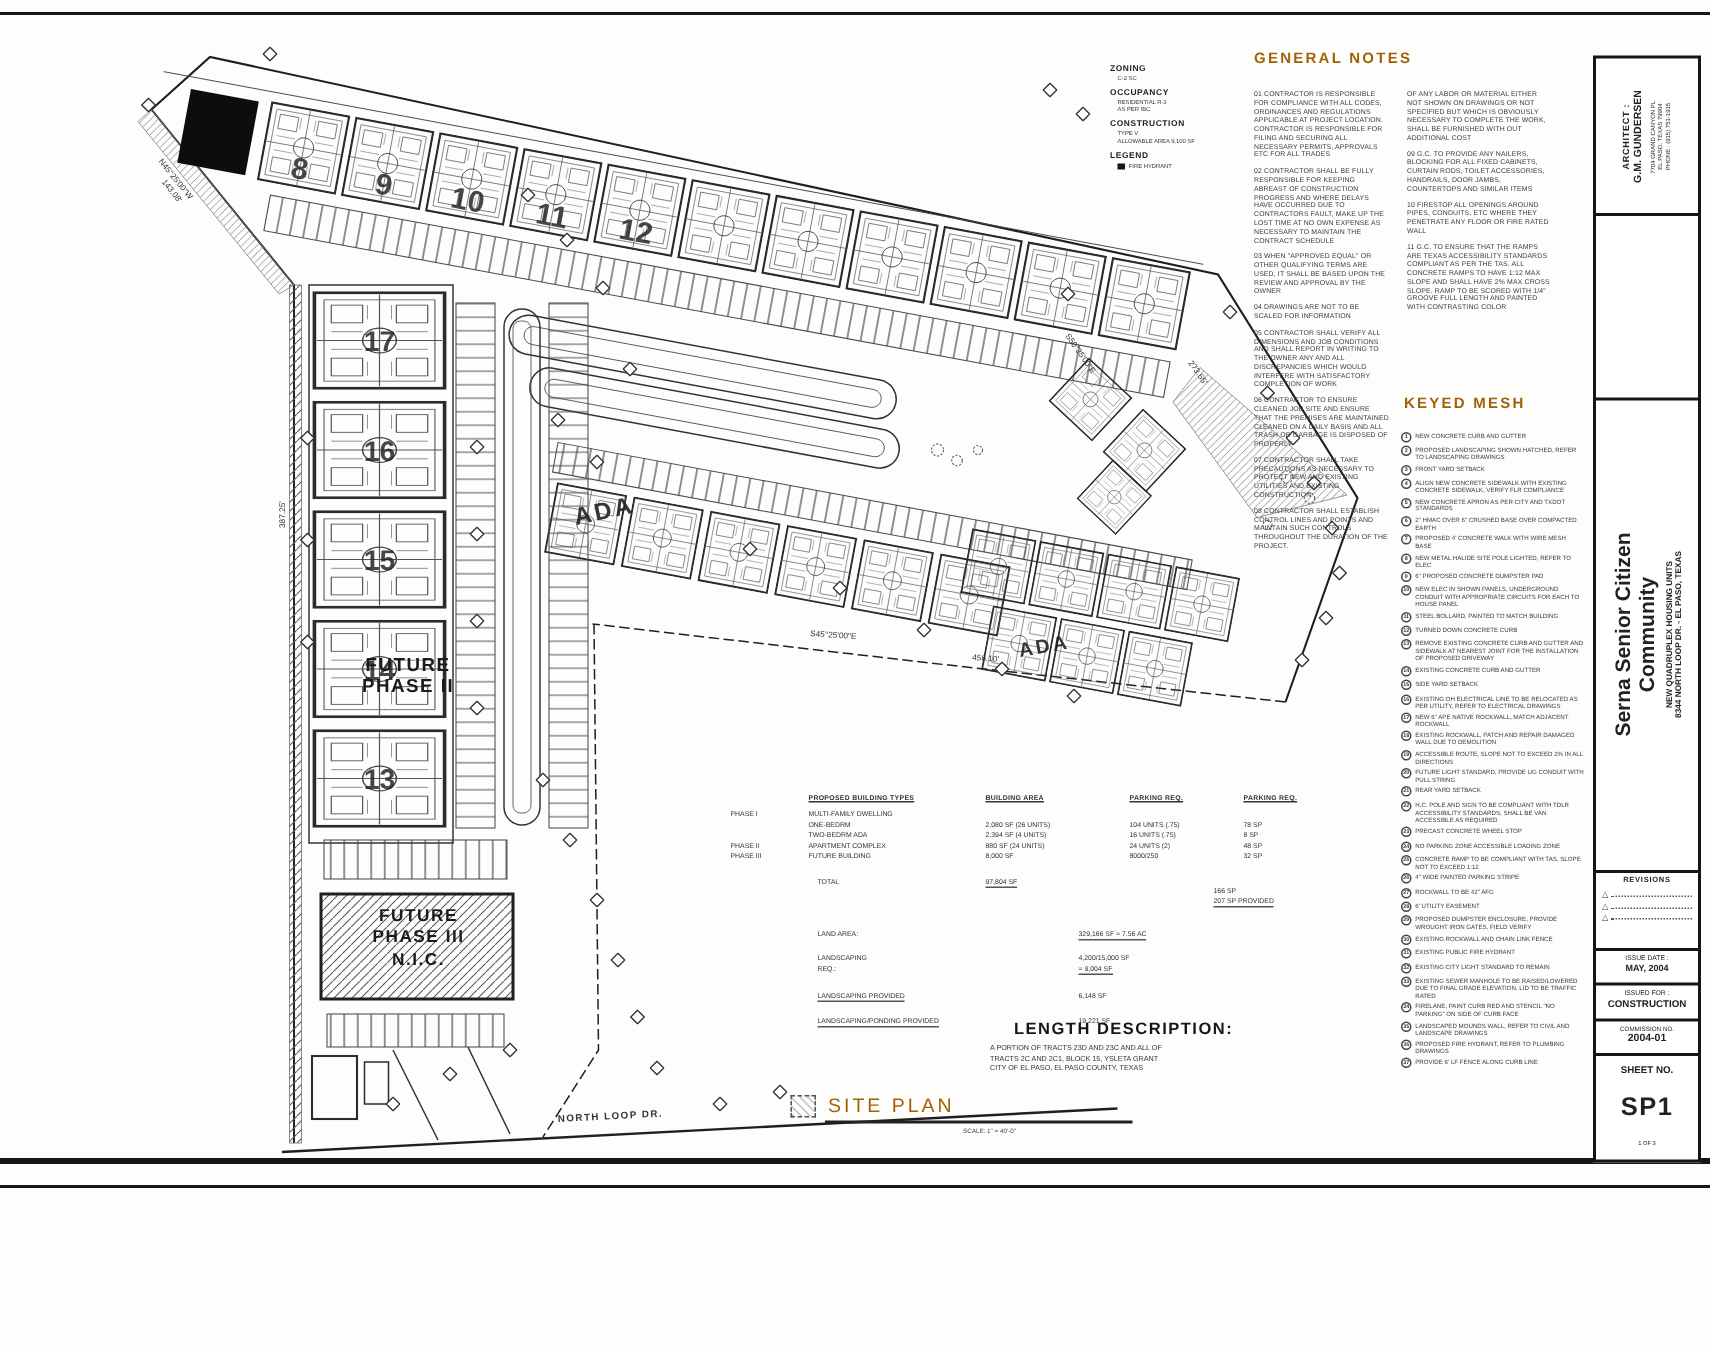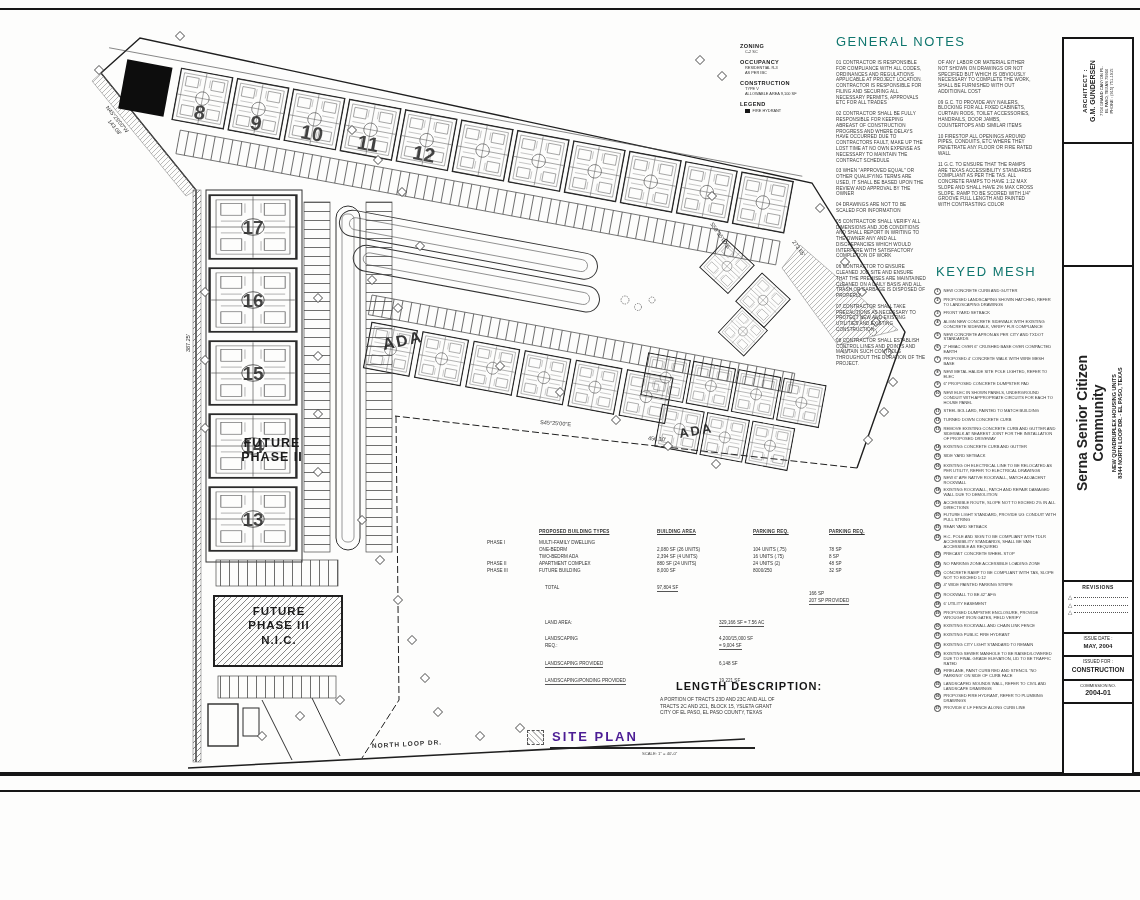--- a/index.html
+++ b/index.html
@@ -1,40 +1,40 @@
 <!DOCTYPE html>
 <html><head>
 <meta charset="utf-8">
 <style>
 *{box-sizing:border-box}
 body{margin:0;background:#ddd}
 .sheet{position:relative;width:1140px;height:900px;background:#fdfdfc;font-family:"Liberation Sans","DejaVu Sans",sans-serif;color:#222;overflow:hidden}
 .abs{position:absolute}
 .rule{position:absolute;background:#161616}
-.sec-title{position:absolute;font-weight:400;font-size:13px;letter-spacing:1.5px;color:#0f766e;white-space:nowrap}
+.sec-title{position:absolute;font-weight:700;font-size:10px;letter-spacing:1.5px;color:#a16207;white-space:nowrap}
 .gn-col{position:absolute;font-size:4.6px;line-height:1.26;color:#3b3b3b;letter-spacing:.1px}
 .gn-item{margin-bottom:5px}
 .kn-col{position:absolute;width:122px}
 .kn-item{display:flex;gap:2.5px;margin-bottom:2.4px;align-items:flex-start}
 .kn-num{flex:none;width:7px;height:7px;border:.8px solid #444;border-radius:50%;font-size:3.6px;line-height:5.4px;text-align:center;color:#333;font-weight:700}
 .kn-text{font-size:4.1px;line-height:1.22;color:#3b3b3b}
 .info-blk{position:absolute;left:740px;top:38px;width:92px;color:#333}
 .info-label{font-size:5.6px;font-weight:700;letter-spacing:.4px;color:#222;margin-top:5px}
 .info-val{font-size:3.9px;margin-left:5px;line-height:1.3}
 .legend-row{display:flex;gap:3px;align-items:center;margin-left:5px;margin-top:1px}
 .legend-sq{width:4.5px;height:4.5px;background:#161616;flex:none}
 .sched{position:absolute;left:487px;top:528px;width:402px;height:172px;font-size:4.6px;color:#333}
 .srow{display:grid;grid-template-columns:52px 118px 96px 76px 60px;line-height:7px}
 .sh{font-weight:700;text-decoration:underline;letter-spacing:.2px}
 .mini{position:absolute;white-space:nowrap}
 .u{border-bottom:.8px solid #555;padding-bottom:.5px}
 .legal{position:absolute;left:658px;top:680px;width:280px;color:#333}
 .legal-title{font-size:11px;font-weight:800;letter-spacing:1px;color:#161616;margin-left:18px}
 .legal-line{font-size:4.8px;line-height:1.4;margin-left:2px}
-.sp-title{position:absolute;left:552px;top:729px;font-size:13px;font-weight:700;letter-spacing:2px;color:#4c1d95}
+.sp-title{position:absolute;left:552px;top:729px;font-size:13px;font-weight:400;letter-spacing:2px;color:#a16207}
 .sp-underline{position:absolute;left:550px;top:747px;width:205px;height:2px;background:#222}
 .sp-scale{position:absolute;left:642px;top:751px;font-size:4.2px;color:#444}
 .sp-icon{position:absolute;left:527px;top:730px;width:17px;height:15px;border:1px dashed #555;background:repeating-linear-gradient(45deg,#bbb 0 1px,transparent 1px 4px)}
 .ph2{position:absolute;left:226px;top:436px;width:92px;text-align:center;font-size:12.5px;font-weight:800;letter-spacing:1px;color:#1b1b1b;line-height:1.15}
 .ph3{position:absolute;left:222px;top:604px;width:114px;text-align:center;font-size:11.5px;font-weight:800;letter-spacing:1px;color:#1b1b1b;line-height:1.25}
 .tblock{position:absolute;left:1062px;top:37px;width:72px;height:738px;border:2px solid #151515;background:#fff}
 .tb-div{position:absolute;left:0;right:0;height:2px;background:#151515}
 .tb-sec{position:absolute;left:0;right:0;overflow:hidden}
 .rot{position:absolute;left:50%;top:50%;transform:translate(-50%,-50%) rotate(-90deg);text-align:center;white-space:nowrap}
 .tb-c{position:absolute;left:0;right:0;text-align:center}
@@ -618,15 +618,20 @@
     <div class="tb-sec" style="top:618px;height:22px">
       <div class="tb-c" style="top:2px;font-size:4.5px">ISSUED FOR :</div>
       <div class="tb-c" style="top:9px;font-size:6.5px;font-weight:700">CONSTRUCTION</div>
     </div>
 
     <div class="tb-sec" style="top:642px;height:21px">
       <div class="tb-c" style="top:2px;font-size:4.2px">COMMISSION NO.</div>
       <div class="tb-c" style="top:8px;font-size:7px;font-weight:700">2004-01</div>
     </div>
 
+    <div class="tb-sec" style="top:665px;height:71px">
+      <div class="tb-c" style="top:6px;font-size:6.5px;font-weight:700">SHEET NO.</div>
+      <div class="tb-c" style="top:24px;font-size:17px;font-weight:700;letter-spacing:1px">SP1</div>
+      <div class="tb-c" style="top:56px;font-size:3.8px">1 OF 3</div>
+    </div>
   </div>
 
 </div>
 
 </body></html>

